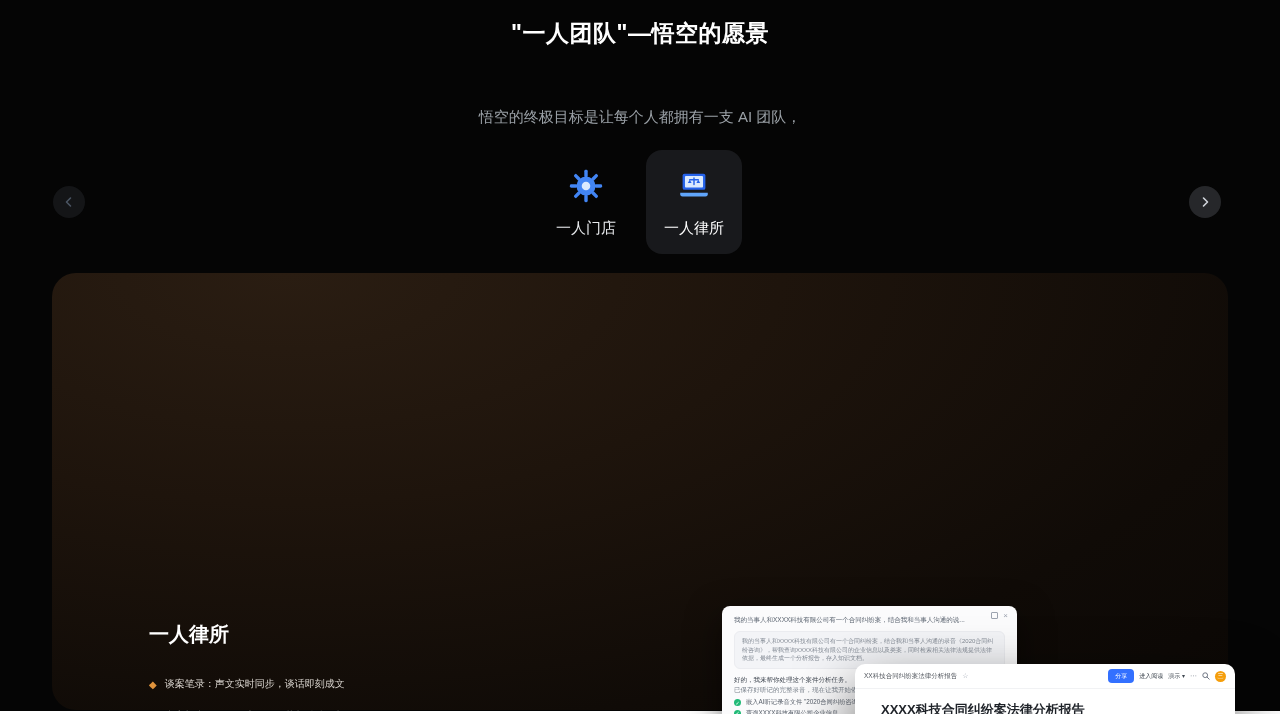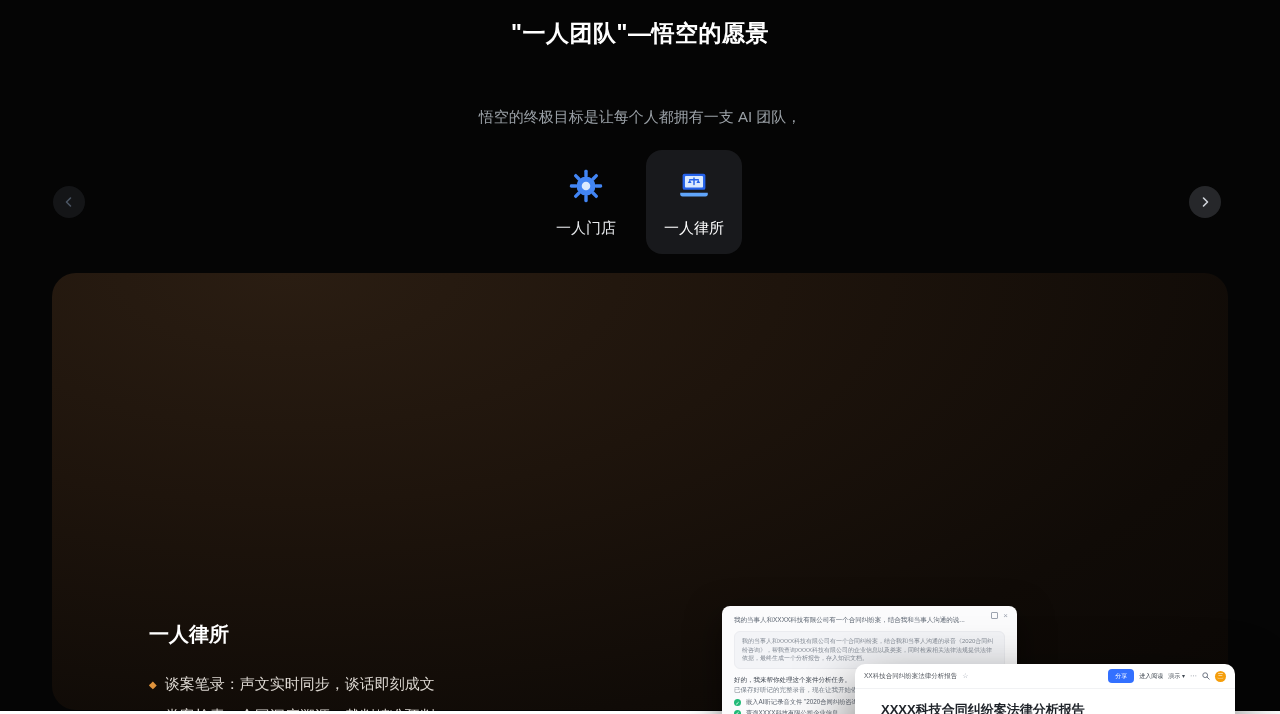--- a/index.html
+++ b/index.html
@@ -24,21 +24,21 @@
   .nav-left{left:53px;background:#141517;color:#4b5563;}
   .nav-right{right:59px;background:#26272a;color:#d1d5db;}
   
   .showcase{position:absolute;left:52px;top:273px;width:1176px;height:437px;border-radius:24px;
             background:radial-gradient(120% 150% at 20% 0%,#2a1d12 0%,#1e140c 35%,#100b07 70%,#0a0705 100%);}
   .bottom-strip{position:absolute;left:0;bottom:0;width:100%;height:3px;background:#ffffff;}
   
   .feature{position:absolute;left:97px;top:348px;width:350px;}
   .feature h2{margin:0;font-size:20px;font-weight:700;color:#ffffff;}
   .feature ul{list-style:none;margin:20px 0 0 0;padding:0;}
-  .feature li{display:flex;align-items:center;gap:8px;font-size:15px;color:#ddd8d2;height:32px;}
+  .feature li{display:flex;align-items:center;gap:8px;font-size:10px;color:#ddd8d2;height:32px;}
   .feature li::before{content:"◆";color:#e0933c;font-size:10px;}
   
   .chat-win{position:absolute;left:670px;top:333px;width:295px;height:268px;background:#fbfbfc;
             border-radius:8px;box-shadow:0 12px 34px rgba(0,0,0,.5);box-sizing:border-box;
             padding:9px 12px;font-size:6.5px;color:#4b5563;z-index:1;}
   .cw-controls{position:absolute;top:6px;right:9px;display:flex;gap:5px;align-items:center;color:#9ca3af;}
   .cw-controls .sq{display:inline-block;width:5px;height:5px;border:1px solid #9ca3af;border-radius:1px;}
   .cw-controls .x{font-size:8px;line-height:5px;}
   .cw-user{width:240px;line-height:9px;color:#5b6470;display:-webkit-box;-webkit-line-clamp:2;
            -webkit-box-orient:vertical;overflow:hidden;}

